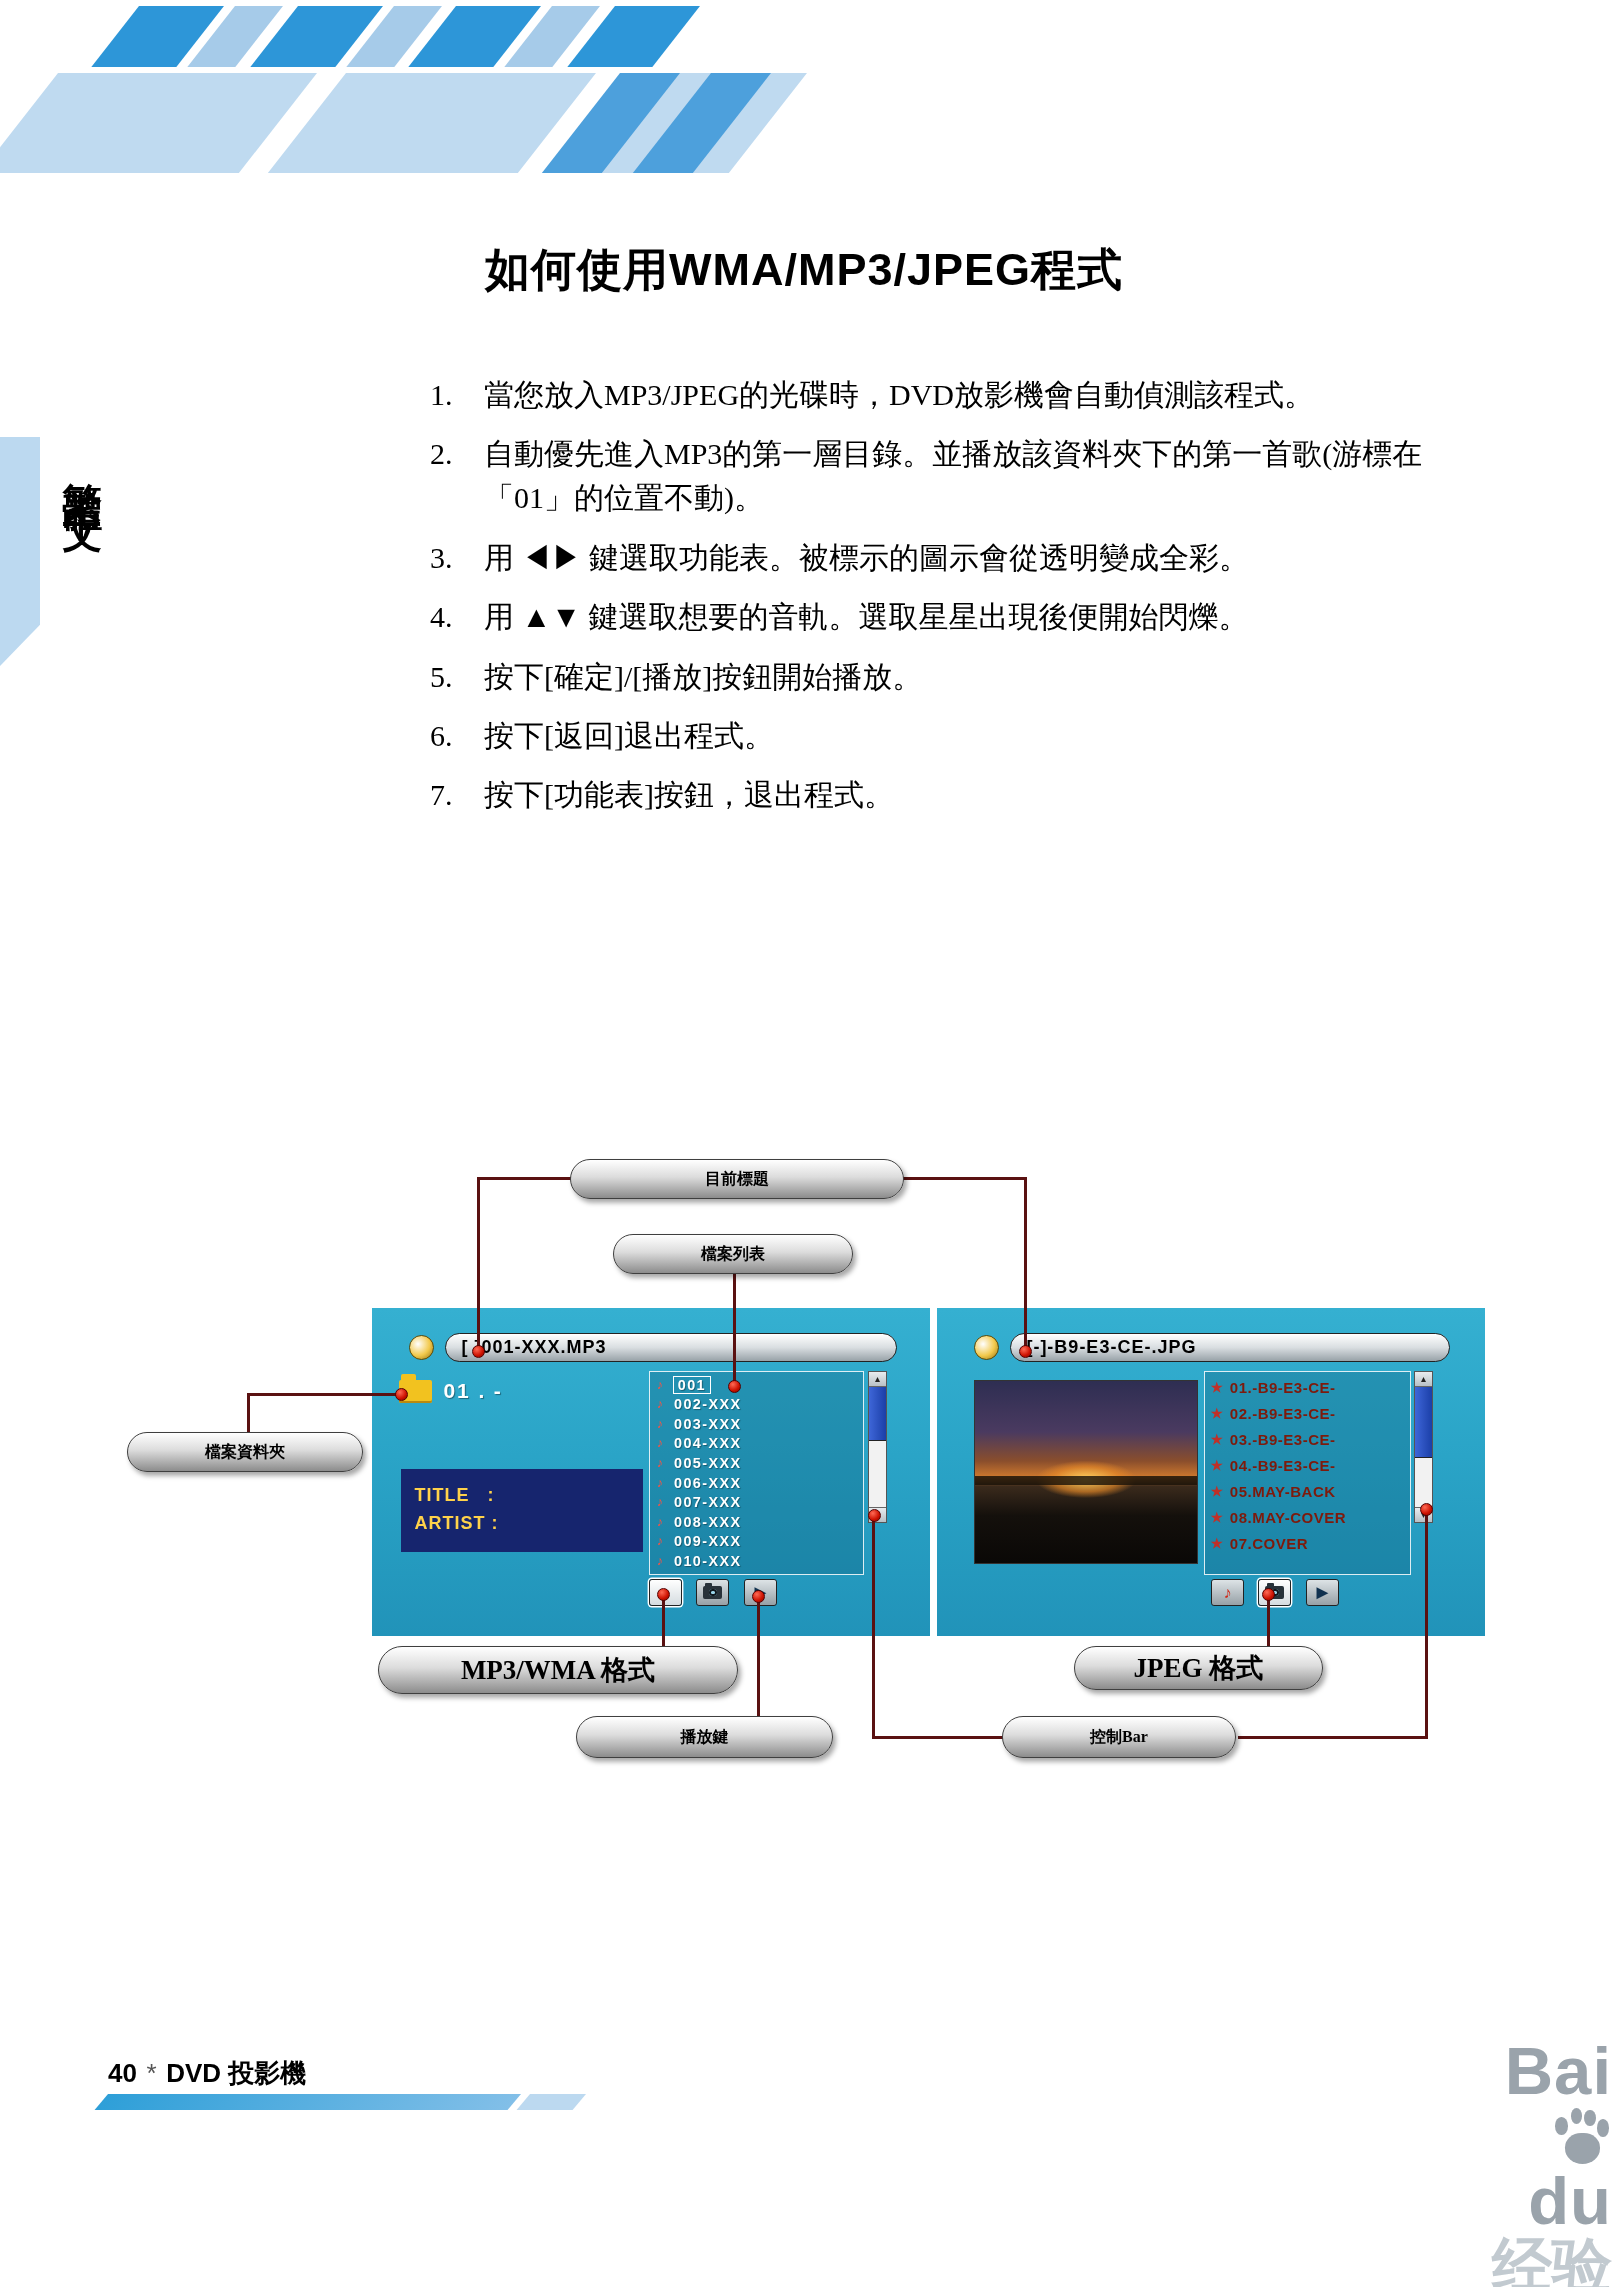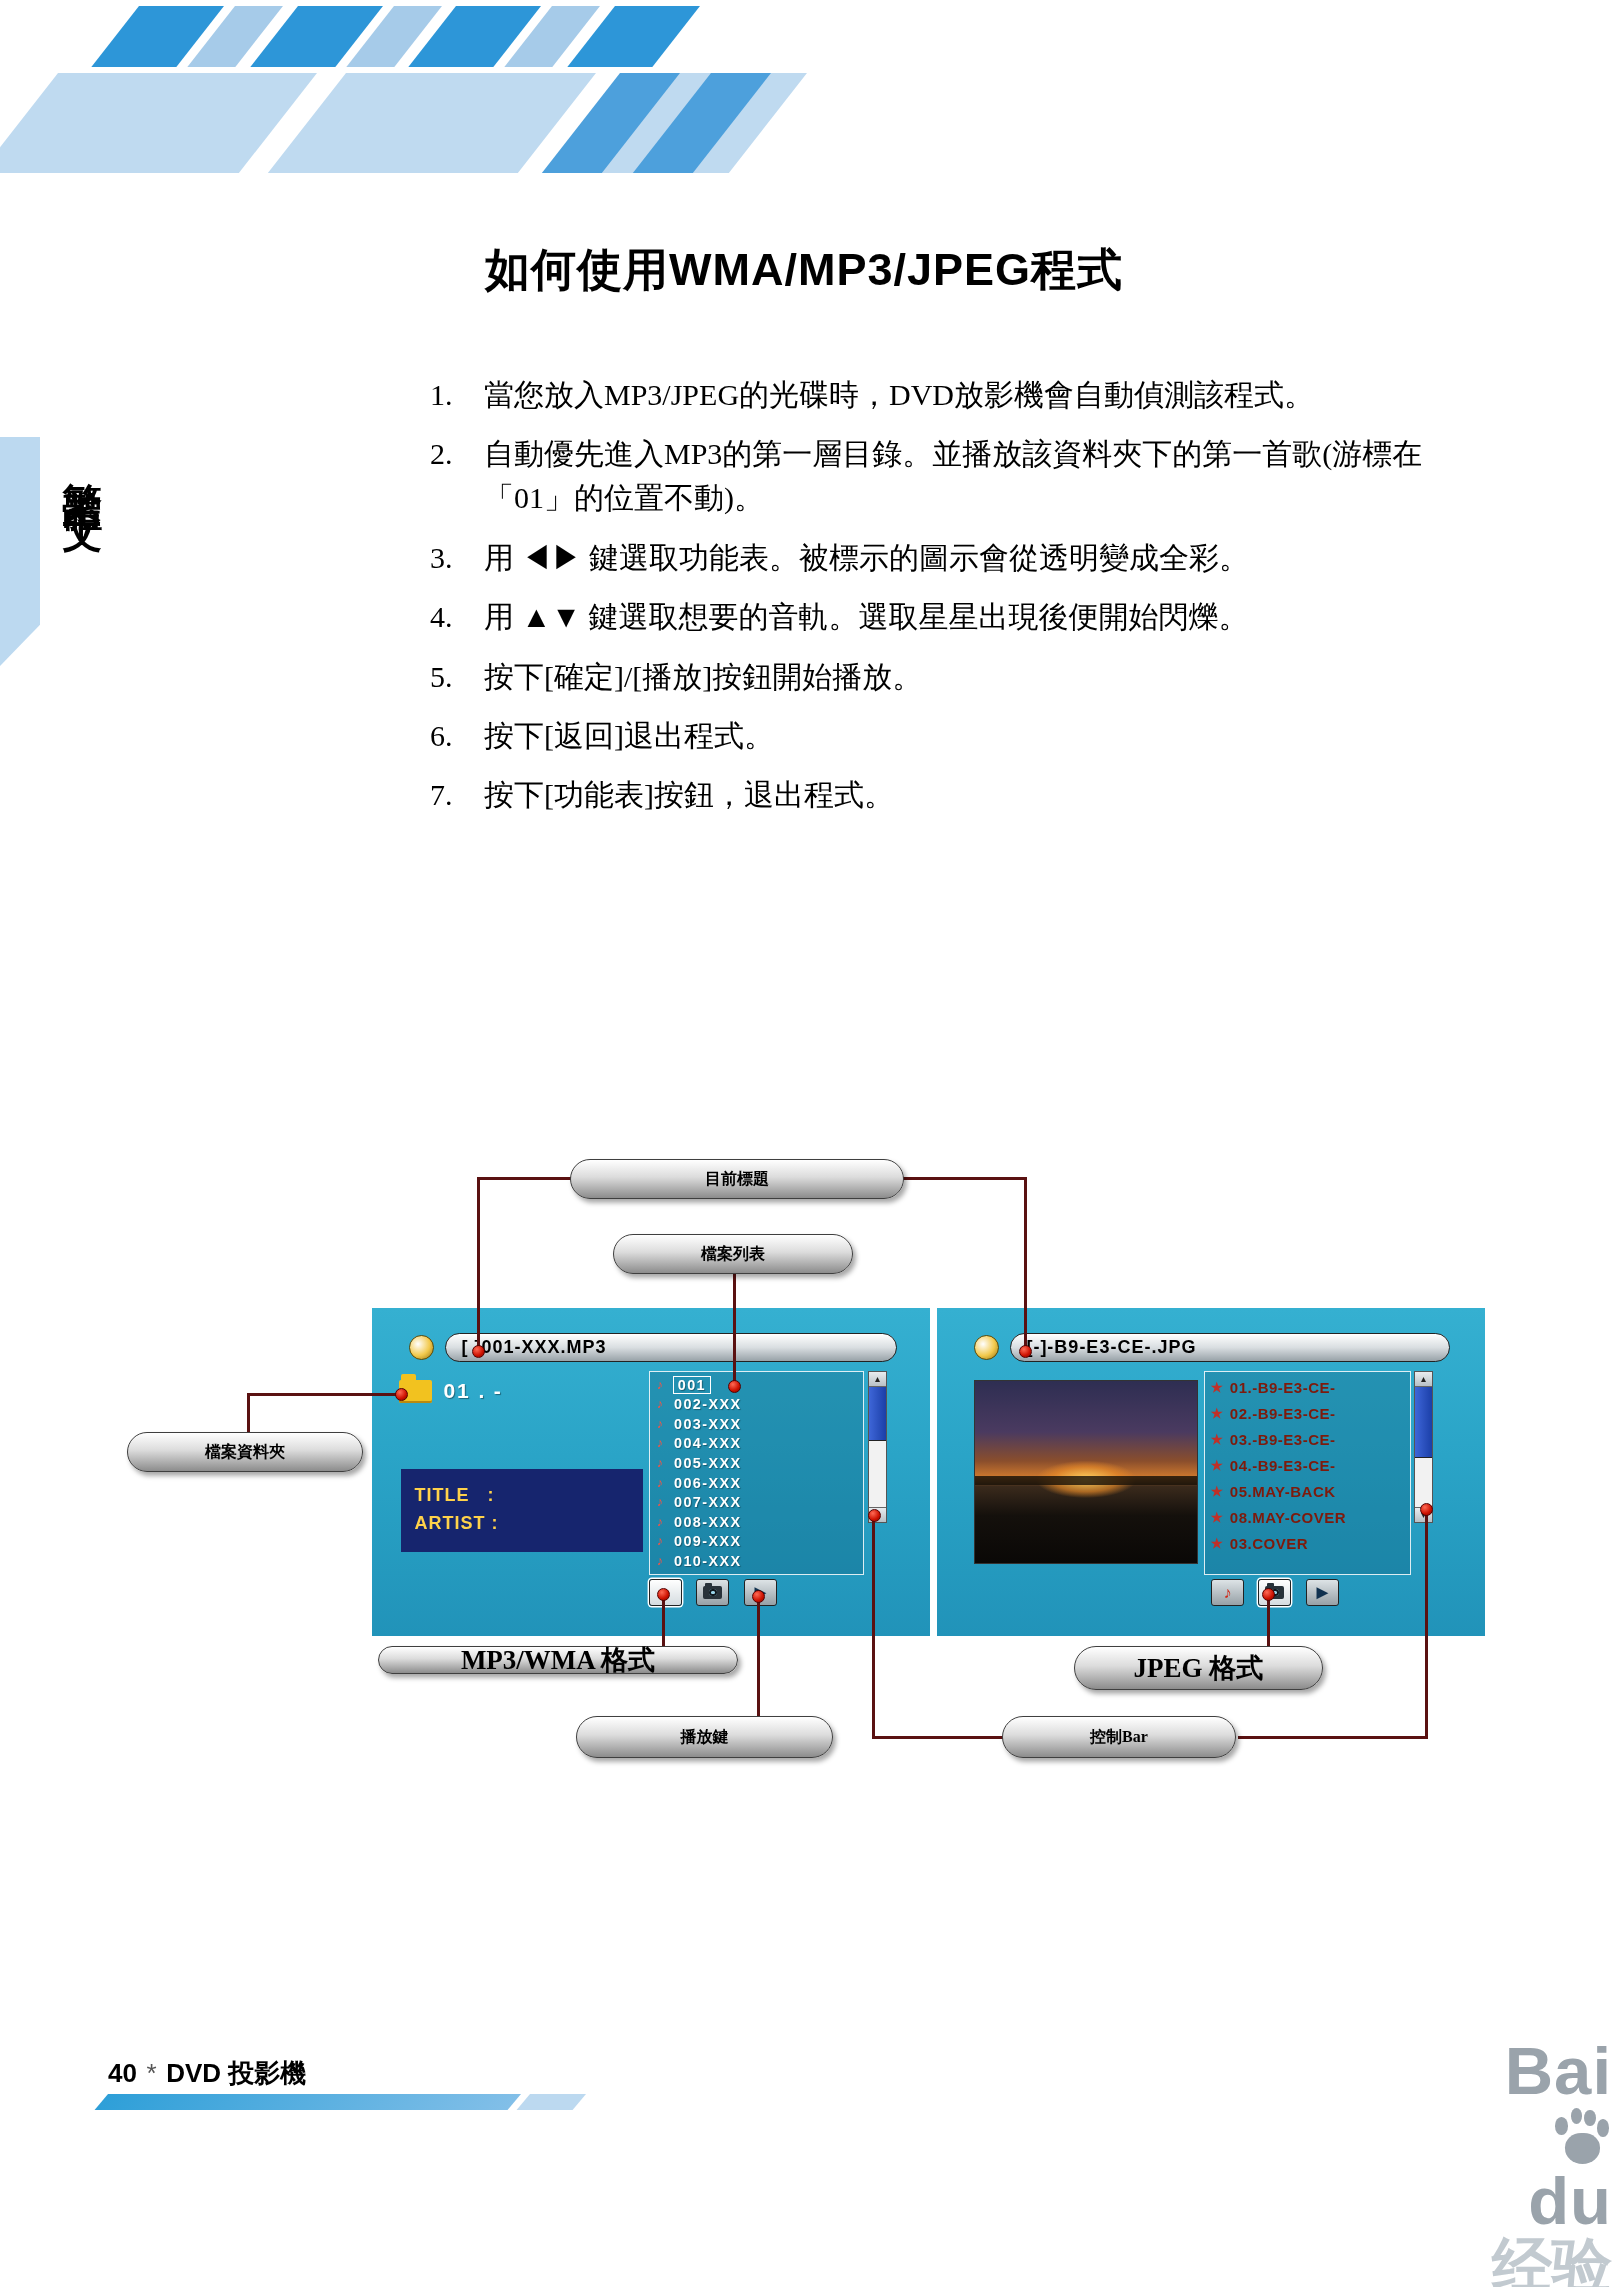--- a/index.html
+++ b/index.html
@@ -44,21 +44,21 @@
   .pill {
     position:absolute; z-index:6; border:1.9px solid #3F3F3F; border-radius:960px;
     background:linear-gradient(180deg,#FFFFFF 0%,#DCDCDC 45%,#8C8C8C 100%);
     display:flex; align-items:center; justify-content:center;
     font-weight:bold; font-size:16px; color:#000;
     box-shadow:2.9px 3.8px 5.8px rgba(0,0,0,.35);
   }
   #pill-current-title { left:570px;  top:1159px; width:334px; height:40px; }
   #pill-file-list     { left:613px;  top:1234px; width:240px; height:40px; }
   #pill-file-folder   { left:127px;  top:1432px; width:236px; height:40px; }
-  #pill-mp3           { left:378px;  top:1646px; width:360px; height:28px; font-size:27px; }
+  #pill-mp3           { left:378px;  top:1646px; width:360px; height:48px; font-size:27px; }
   #pill-play-key      { left:576px;  top:1716px; width:257px; height:42px; }
   #pill-jpeg          { left:1074px; top:1646px; width:249px; height:44px; font-size:27px; }
   #pill-control-bar   { left:1002px; top:1716px; width:234px; height:42px; }
   
   .cline { position:absolute; background:#5A1111; z-index:5; }
   #l1a-h{left:478px; top:1177px; width:93px;  height:2.9px;}
   #l1a-v{left:477px; top:1177px; width:2.9px;   height:178px;}
   #l1b-h{left:902px; top:1177px; width:125px; height:2.9px;}
   #l1b-v{left:1024px;top:1177px; width:2.9px;   height:178px;}
   #l2-v {left:733px; top:1272px; width:2.9px;   height:115px;}
@@ -358,21 +358,21 @@
       <div class="jrow">
           <span class="ic">★</span>
           <span>05.MAY-BACK</span>
         </div>
       <div class="jrow">
           <span class="ic">★</span>
           <span>08.MAY-COVER</span>
         </div>
       <div class="jrow">
           <span class="ic">★</span>
-          <span>03.COVER</span>
+          <span>07.COVER</span>
         </div>
     </div>
     <div class="scrollbar">
       <div class="sb-arrow">▲</div>
       <div class="sb-thumb"></div>
       <div class="sb-track"></div>
       <div class="sb-arrow bottom">▼</div>
     </div>
     <div class="btnrow">
       <div class="tbtn">

